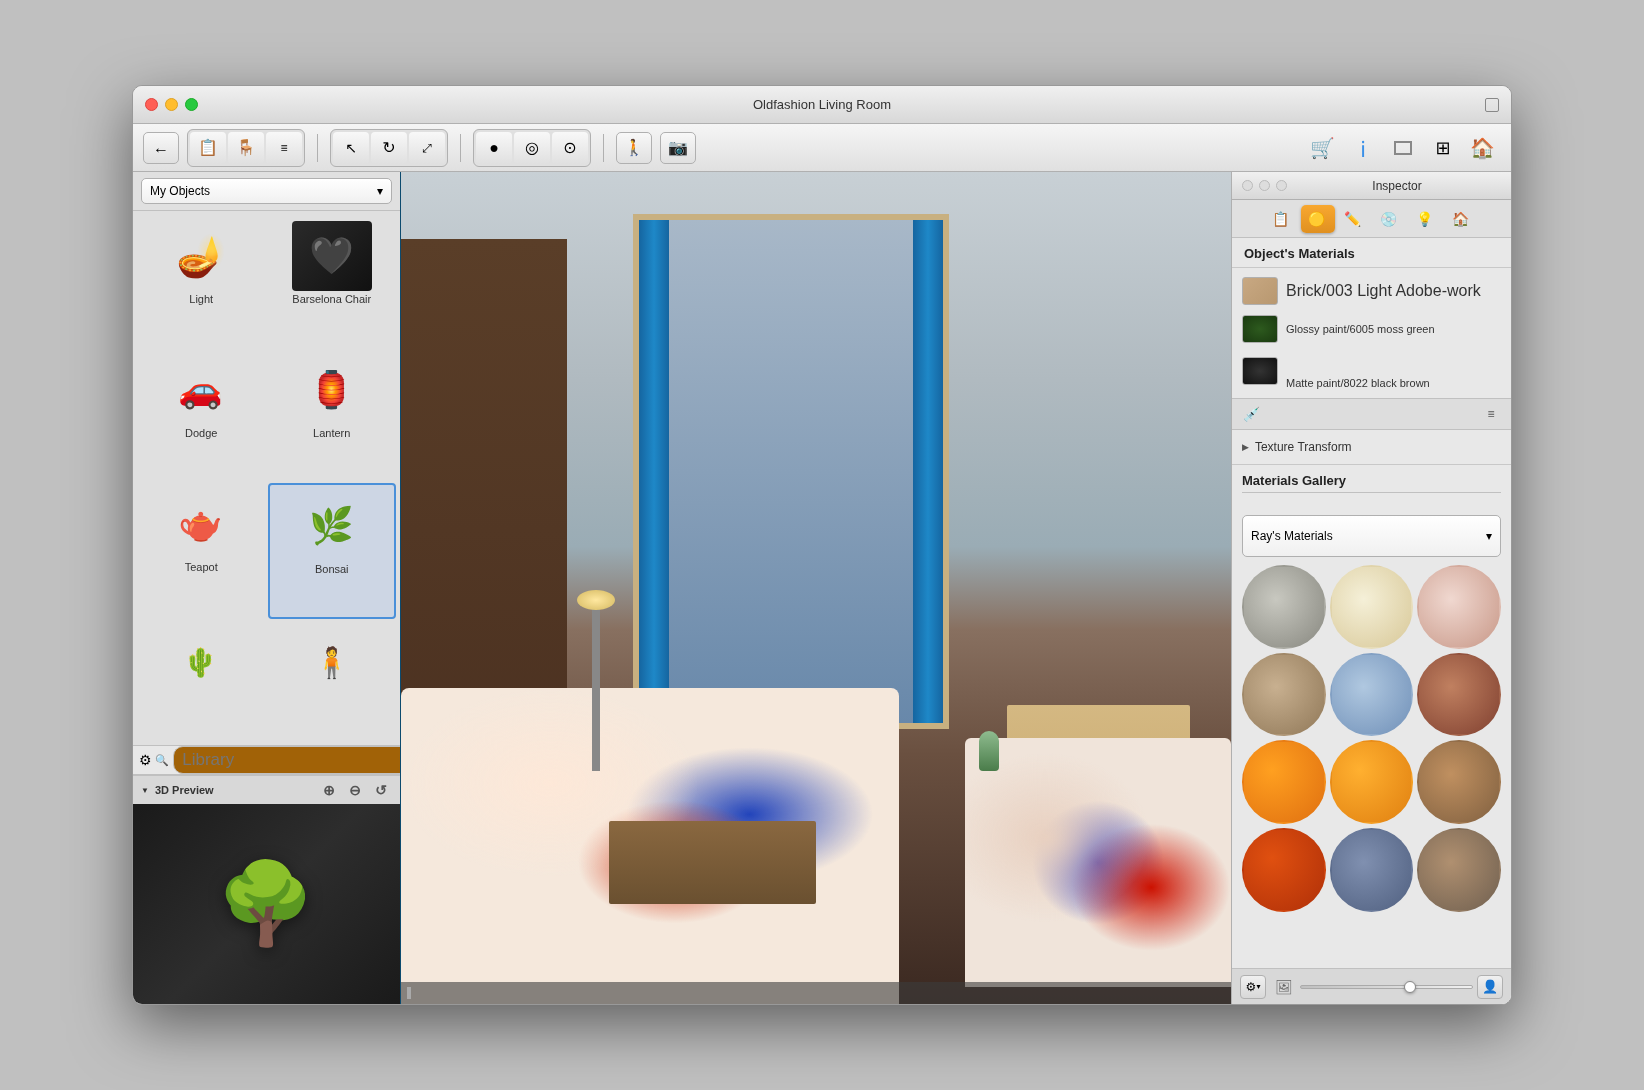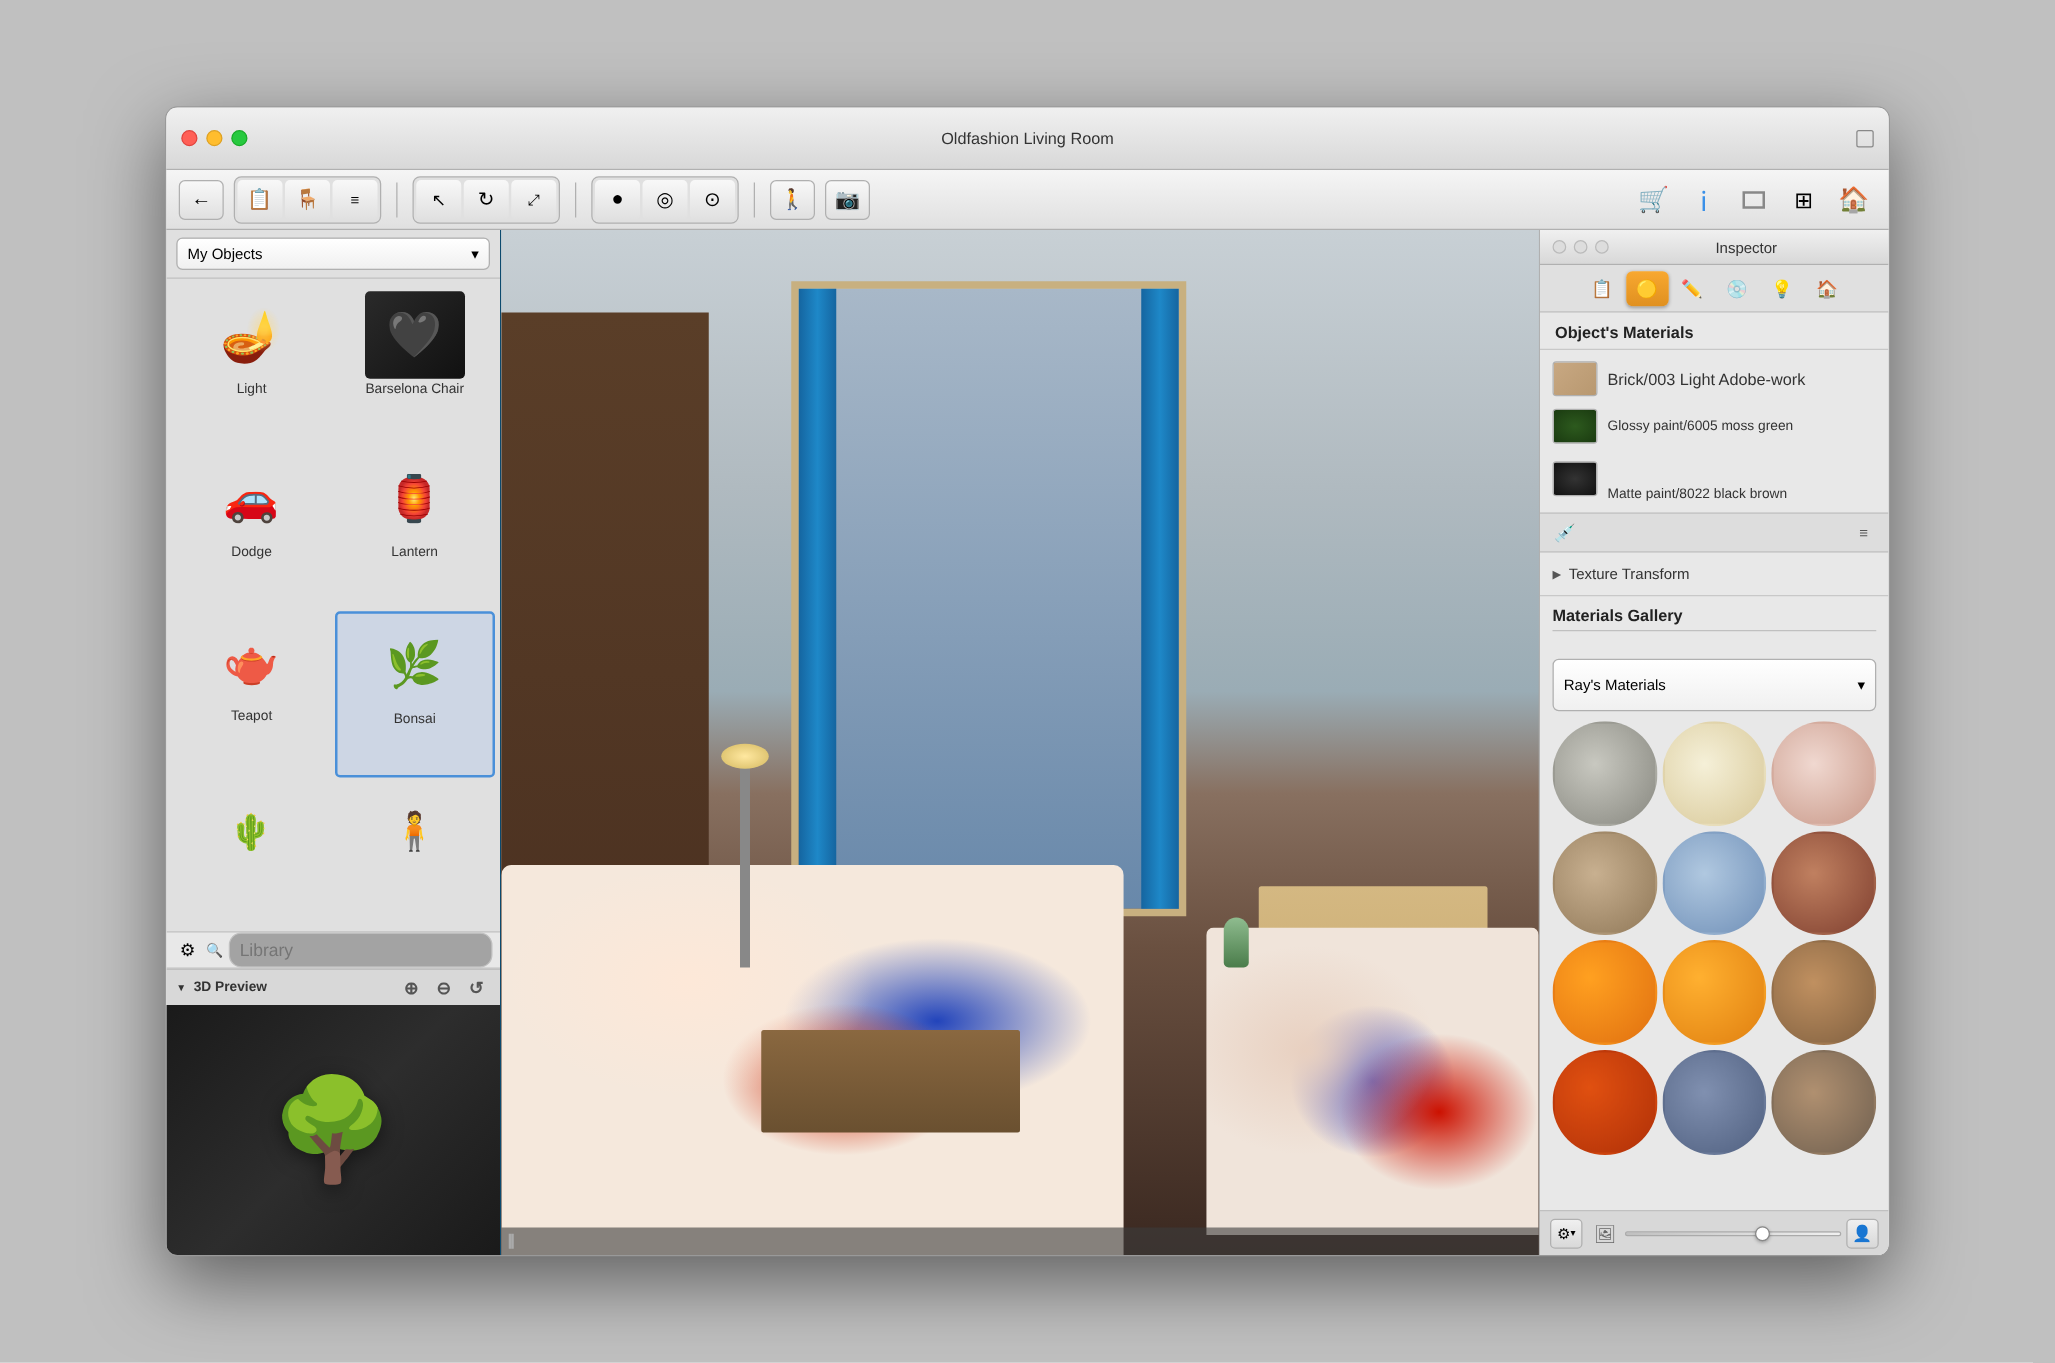--- a/index.html
+++ b/index.html
@@ -19,21 +19,21 @@
       background: #e8e8e8;
       border-radius: 10px;
       border: 1px solid #999;
       box-shadow: 0 20px 60px rgba(0,0,0,0.5);
       display: flex;
       flex-direction: column;
       overflow: hidden;
     }
     
     .title-bar {
-      height: 50px;
+      height: 38px;
       background: linear-gradient(to bottom, #f0f0f0, #d8d8d8);
       border-bottom: 1px solid #b0b0b0;
       display: flex;
       align-items: center;
       padding: 0 12px;
       position: relative;
     }
     .traffic-lights {
       display: flex;
       gap: 7px;
@@ -195,22 +195,22 @@
       padding: 0 6px;
       gap: 4px;
       background: #e8e8e8;
     }
     .search-input {
       flex: 1;
       height: 28px;
       border: 1px solid #c0c0c0;
       border-radius: 10px;
       padding: 0 8px;
-      font-size: 14px;
-      background: #a3a3a3;
+      font-size: 17px;
+      background: #a16207;
       outline: none;
     }
     .gear-btn {
       width: 22px;
       height: 22px;
       display: flex;
       align-items: center;
       justify-content: center;
       cursor: pointer;
       font-size: 14px;
@@ -839,21 +839,21 @@
           <span style="font-size:14px;">🏠</span>
         </div>
       </div>
 
       <div class="inspector-body">
         <div class="inspector-section-title">Object's Materials</div>
 
         <div class="materials-list">
           <div class="material-item">
             <div class="material-thumb brick"></div>
-            <span style="font-size:13px;color:#333;">Brick/003 Light Adobe-work</span>
+            <span style="font-size:16px;color:#333;">Brick/003 Light Adobe-work</span>
           </div>
           <div class="material-item">
             <div class="material-thumb moss"></div>
             <span style="font-size:11px;color:#333;">Glossy paint/6005 moss green</span>
           </div>
           <div class="material-item">
             <div class="material-thumb black"></div>
             <span style="font-size:11px;color:#333;margin-top:24px;">Matte paint/8022 black brown</span>
           </div>
         </div>

